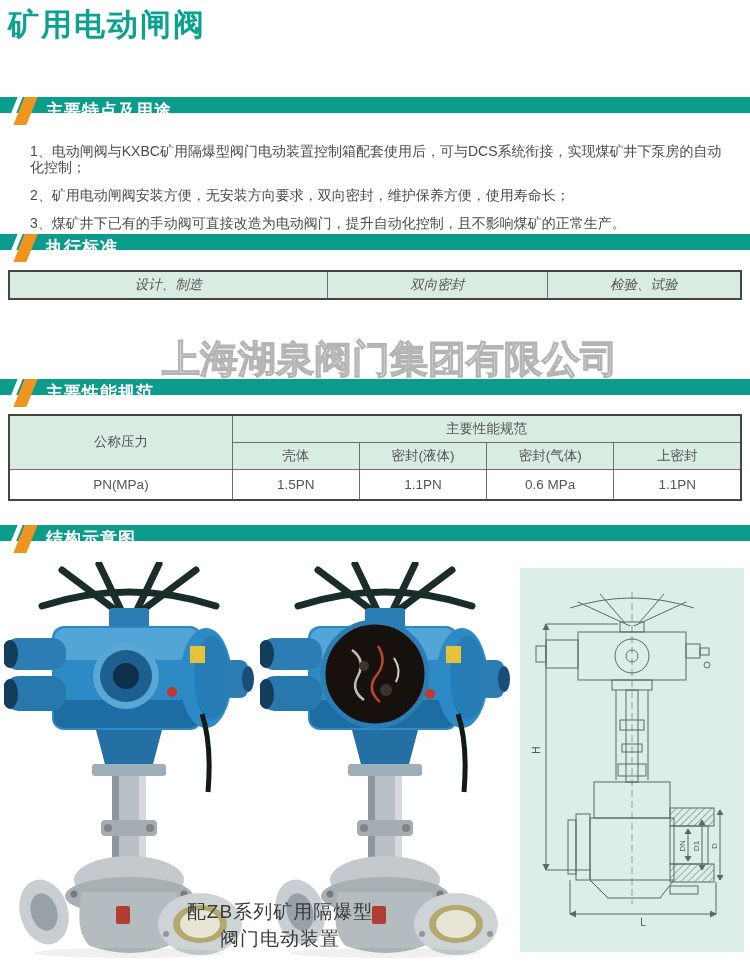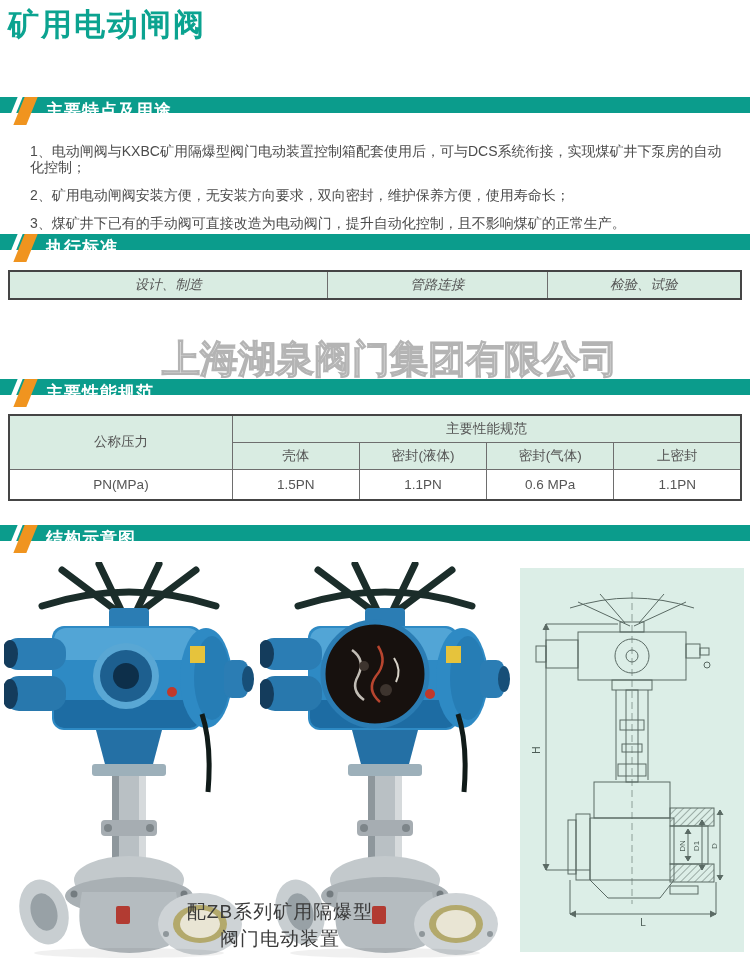--- a/index.html
+++ b/index.html
@@ -105,21 +105,21 @@
 
   <table class="data-table std-table">
     <colgroup>
         <col style="width:43.5%">
         <col style="width:30%">
         <col style="width:26.5%">
       </colgroup>
     <tbody>
         <tr>
       <th>设计、制造</th>
-      <th>管路连接</th>
+      <th>双向密封</th>
       <th>检验、试验</th>
     </tr>
   </tbody>
     </table>
 
   <div class="watermark">上海湖泉阀门集团有限公司</div>
 
   <div class="section-bar" style="top:379px">
     <span class="slash-white"></span>
     <span class="slash-orange"></span>

